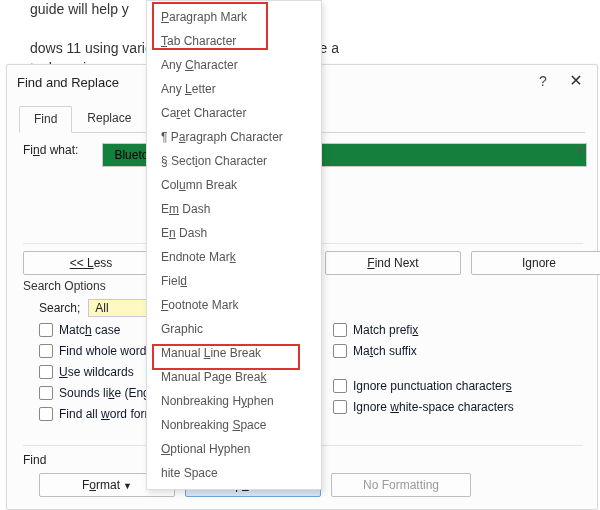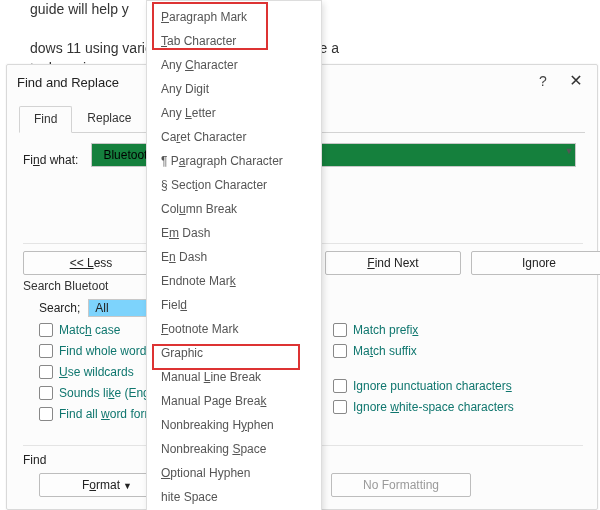--- a/index.html
+++ b/index.html
@@ -14,44 +14,44 @@
   .dlg-title{position:absolute;left:10px;top:10px;font-size:13px;color:#222;}
   .dlg-help{position:absolute;right:44px;top:8px;font-size:14px;color:#444;width:20px;text-align:center;}
   .dlg-close{position:absolute;right:10px;top:6px;font-size:16px;color:#333;width:22px;text-align:center;}
 
   
   .tabs{position:absolute;left:12px;top:40px;display:flex;border-bottom:1px solid #d3d3d3;width:566px;}
   .tab{padding:5px 14px 6px;font-size:12px;color:#333;border:1px solid transparent;border-bottom:none;position:relative;}
   .tab.active{border:1px solid #d3d3d3;border-bottom:1px solid #fcfcfc;background:#fcfcfc;top:1px;border-radius:2px 2px 0 0;}
 
   
-  .findrow{position:absolute;left:16px;top:78px;display:flex;align-items:flex-end;gap:13px;}
+  .findrow{position:absolute;left:16px;top:78px;display:flex;align-items:flex-start;gap:24px;}
   .findrow label{font-size:12px;}
   .findrow .u{text-decoration:underline;}
   .findinput{width:454px;height:18px;border:1px solid #c8c8c8;padding:2px 18px 2px 11px;font-size:12px;background:#15803d;}
   .dd{position:absolute;right:3px;top:3px;font-size:9px;color:#555;}
   .findwrap{position:relative;}
 
   
   .btnrow{position:absolute;left:16px;top:186px;display:flex;gap:10px;width:560px;}
   .btn{border:1px solid #bdbdbd;background:#fdfdfd;padding:4px 31px;font-size:12px;border-radius:2px;min-width:72px;text-align:center;}
   .spacer{flex:1;}
   .caret{font-size:9px;margin-left:3px;}
 
   .groove{position:absolute;left:16px;width:560px;border-top:1px solid #e4e4e4;}
   .gr1{top:178px;}
   .gr2{top:380px;}
 
   .sohdr{position:absolute;left:16px;top:214px;font-size:12px;color:#333;}
 
   .searchsel{position:absolute;left:32px;top:234px;display:flex;align-items:center;gap:8px;}
-  .sel{border:1px solid #c8c8c8;padding:1px 18px 1px 6px;font-size:12px;min-width:46px;background:#7dd3fc;position:relative;}
+  .sel{border:1px solid #c8c8c8;padding:1px 18px 1px 6px;font-size:12px;min-width:46px;background:#fef9c3;position:relative;}
   .sel .dd2{position:absolute;right:4px;top:3px;font-size:9px;color:#555;}
 
-  .cb{display:flex;align-items:center;gap:6px;font-size:12px;color:#0f766e;margin-bottom:7px;}
+  .cb{display:flex;align-items:center;gap:6px;font-size:12px;color:#0f172a;margin-bottom:7px;}
   .cb .box{width:12px;height:12px;border:1px solid #888;border-radius:2px;background:#fff;}
   .col1{position:absolute;left:32px;top:258px;}
   .col2{position:absolute;left:326px;top:258px;}
   .col2b{position:absolute;left:326px;top:314px;}
 
   .findft{position:absolute;left:16px;top:388px;font-size:12px;}
   .ftrow{position:absolute;left:32px;bottom:12px;display:flex;gap:10px;}
   .btn.sel2{background:#d9e6f5;border-color:#6ea3dd;}
   .btn.dis{color:#9a9a9a;}
 
@@ -98,21 +98,21 @@
   <div class="groove gr1"></div>
 
   <div class="btnrow">
     <div class="btn"><span class="ul">&lt;&lt; L</span>ess</div>
     <div class="spacer"></div>
     <div class="btn">F<span class="ul">i</span>nd In<span class="caret">▼</span></div>
     <div class="btn"><span class="ul">F</span>ind Next</div>
     <div class="btn">Ignore</div>
   </div>
 
-  <div class="sohdr">Search Bluetoot</div>
+  <div class="sohdr">Search Options</div>
 
   <div class="searchsel">
     <span>Search;</span>
     <span class="sel"><span>All</span><span class="dd2">▼</span></span>
   </div>
 
   <div class="col1">
     <div class="cb">
           <span class="box"></span>
           <span>Matc<span class="ul">h</span> case</span>
@@ -163,21 +163,20 @@
     <div class="btn">F<span class="ul">o</span>rmat<span class="caret">▼</span></div>
     <div class="btn sel2">Sp<span class="ul">e</span>cial<span class="caret">▼</span></div>
     <div class="btn dis">No Formatting</div>
   </div>
 </div>
 
 <div class="menu">
   <div class="mi"><span class="u">P</span>aragraph Mark</div>
   <div class="mi"><span class="u">T</span>ab Character</div>
   <div class="mi">Any <span class="u">C</span>haracter</div>
-  <div class="mi">Any Digit</div>
   <div class="mi">Any <span class="u">L</span>etter</div>
   <div class="mi">Ca<span class="u">r</span>et Character</div>
   <div class="mi">¶ P<span class="u">a</span>ragraph Character</div>
   <div class="mi">§ Sect<span class="u">i</span>on Character</div>
   <div class="mi">Col<span class="u">u</span>mn Break</div>
   <div class="mi">E<span class="u">m</span> Dash</div>
   <div class="mi">E<span class="u">n</span> Dash</div>
   <div class="mi">Endnote Mar<span class="u">k</span></div>
   <div class="mi">Fiel<span class="u">d</span></div>
   <div class="mi"><span class="u">F</span>ootnote Mark</div>

